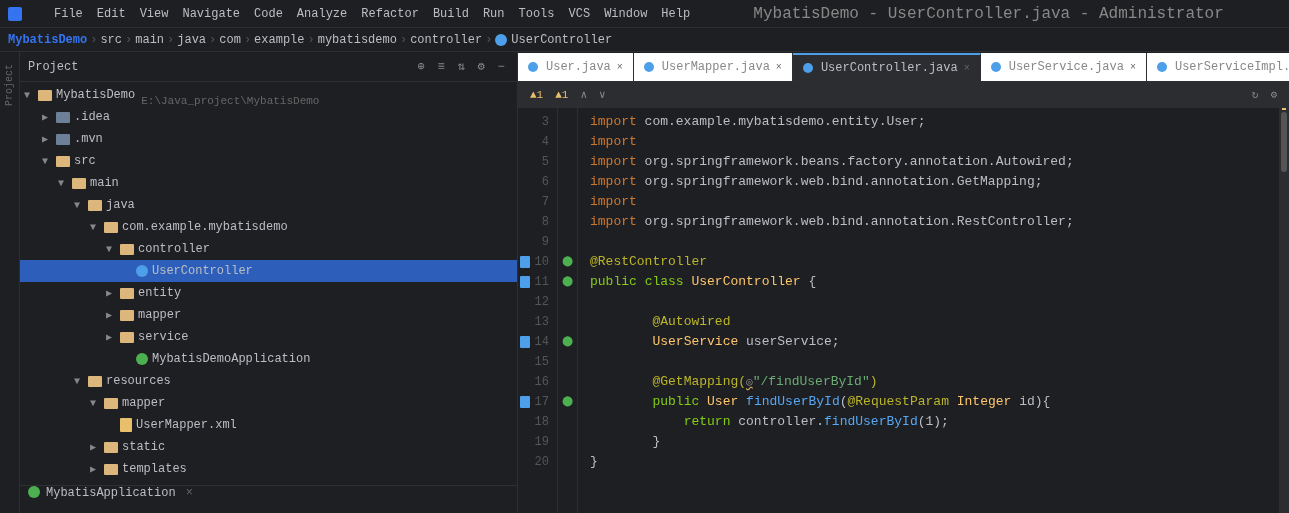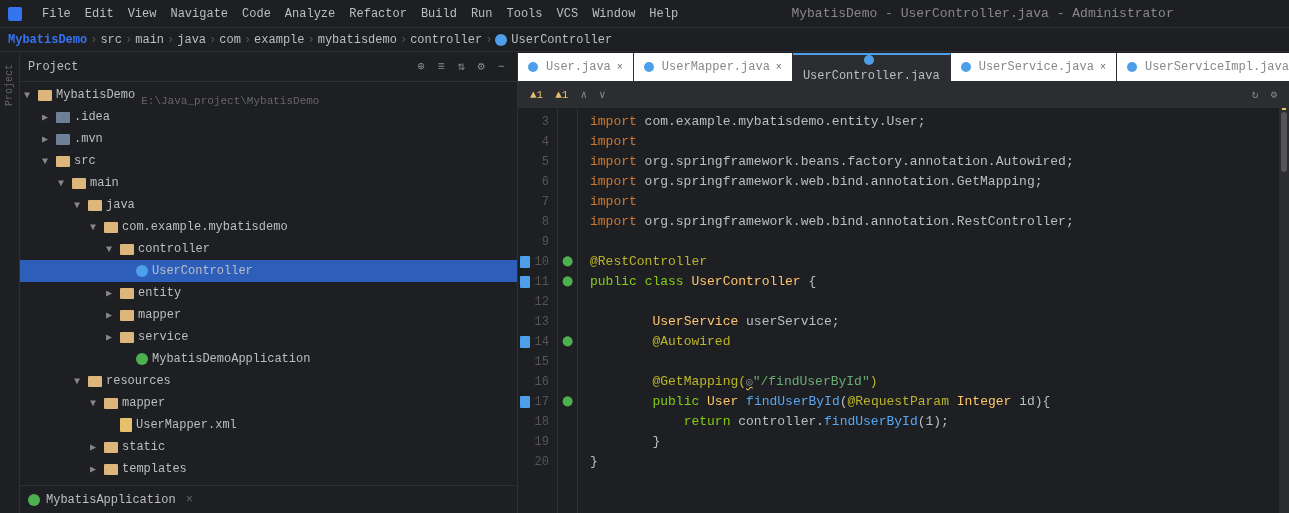--- a/index.html
+++ b/index.html
@@ -21,37 +21,37 @@
       height: 28px;
       display: flex;
       align-items: center;
       padding: 0 8px;
       border-bottom: 1px solid #2d2f33;
       flex-shrink: 0;
     }
     .title-bar-left {
       display: flex;
       align-items: center;
-      gap: 8px;
+      gap: 20px;
       font-size: 12px;
     }
     .menu-items {
       display: flex;
       gap: 2px;
       font-size: 12px;
       color: #bcbec4;
     }
     .menu-item {
       padding: 2px 6px;
       cursor: pointer;
     }
     .title-center {
       flex: 1;
       text-align: center;
-      font-size: 13px;
+      font-size: 16px;
       color: #888;
     }
     .window-icon {
       width: 14px;
       height: 14px;
       background: #3574f0;
       border-radius: 2px;
       display: inline-block;
       margin-right: 6px;
       flex-shrink: 0;
@@ -202,21 +202,21 @@
     .circle-c { background: #4e9fea; }
     .circle-i { background: #4e9fea; }
     .circle-green { background: #4caf50; }
     .tree-item-text { font-size: 12px; color: #bcbec4; }
     .tree-item-path { font-size: 11px; color: #666; margin-left: 6px; margin-top: 11px; }
 
     
     .sidebar-bottom {
       height: 28px;
       display: flex;
-      align-items: center;
+      align-items: flex-start;
       padding: 0 8px;
       border-top: 1px solid #2d2f33;
       gap: 6px;
     }
     .run-icon-green {
       width: 12px;
       height: 12px;
       border-radius: 50%;
       background: #4caf50;
       display: inline-block;
@@ -252,21 +252,20 @@
       cursor: pointer;
       font-size: 12px;
       color: #888;
       background: #ffffff;
       white-space: nowrap;
     }
     .tab.active {
       background: #2b2d30;
       color: #bcbec4;
       border-top: 2px solid #4e9fea;
-      flex-direction: column;
     }
     .tab-close {
       font-size: 10px;
       color: #666;
       cursor: pointer;
       margin-left: 2px;
     }
 
     
     .editor-toolbar {
@@ -685,24 +684,24 @@
         </div>
         <div class="code-line">&nbsp;</div>
         <div class="code-line">
           <span class="annotation">@RestController</span>
         </div>
         <div class="code-line">
           <span class="kw2">public</span><span class="plain"> </span><span class="kw2">class</span><span class="plain"> </span><span class="type">UserController</span><span class="plain"> {</span>
         </div>
         <div class="code-line">&nbsp;</div>
         <div class="code-line">
+          <span class="plain">        </span><span class="annotation">@Autowired</span>
+        </div>
+        <div class="code-line">
           <span class="plain">        </span><span class="type">UserService</span><span class="plain"> userService;</span>
-        </div>
-        <div class="code-line">
-          <span class="plain">        </span><span class="annotation">@Autowired</span>
         </div>
         <div class="code-line">&nbsp;</div>
         <div class="code-line">
           <span class="plain">        </span><span class="annotation">@GetMapping(</span><span class="squiggle" style="color:#888;font-size:11px;">◎</span><span class="string">"/findUserById"</span><span class="annotation">)</span>
         </div>
         <div class="code-line">
           <span class="plain">        </span><span class="kw2">public</span><span class="plain"> </span><span class="type">User</span><span class="plain"> </span><span class="method">findUserById</span><span class="plain">(</span><span class="annotation">@RequestParam</span><span class="plain"> </span><span class="type">Integer</span><span class="plain"> id){</span>
         </div>
         <div class="code-line">
           <span class="plain">            </span><span class="kw2">return</span><span class="plain"> controller.</span><span class="method">findUserById</span><span class="plain">(1);</span>

